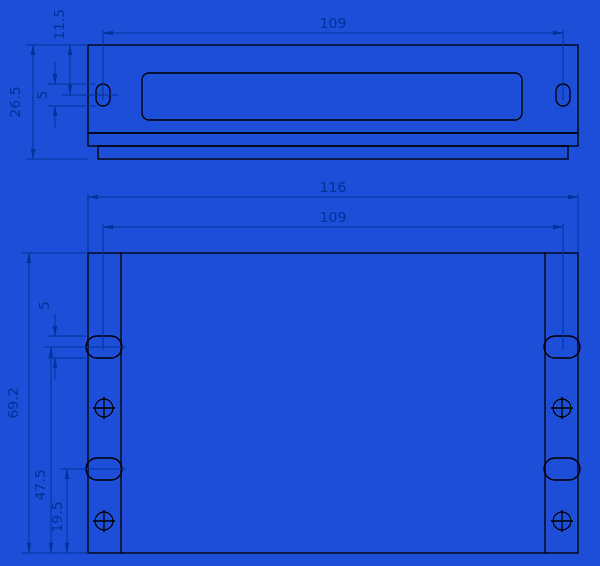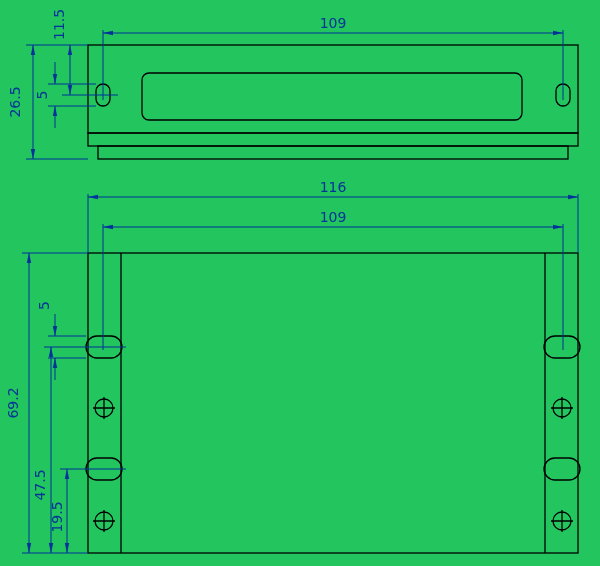--- a/index.html
+++ b/index.html
@@ -1,20 +1,20 @@
 <!DOCTYPE html>
 <html><head>
 <meta charset="utf-8">
 <style>
   html, body { margin: 0; padding: 0; background: #ffffff; }
   .canvas {
     position: relative;
     width: 600px;
     height: 566px;
-    background: #22c55e;
+    background: #1d4ed8;
     overflow: hidden;
   }
   svg text {
     font-family: "DejaVu Sans", sans-serif;
     font-size: 14px;
     stroke: none;
   }
   .outline * { fill: none; stroke-width: 1.3; stroke-linecap: butt; }
   .dim *     { fill: none; stroke-width: 1; }
   .dimtext text { stroke: none; }

